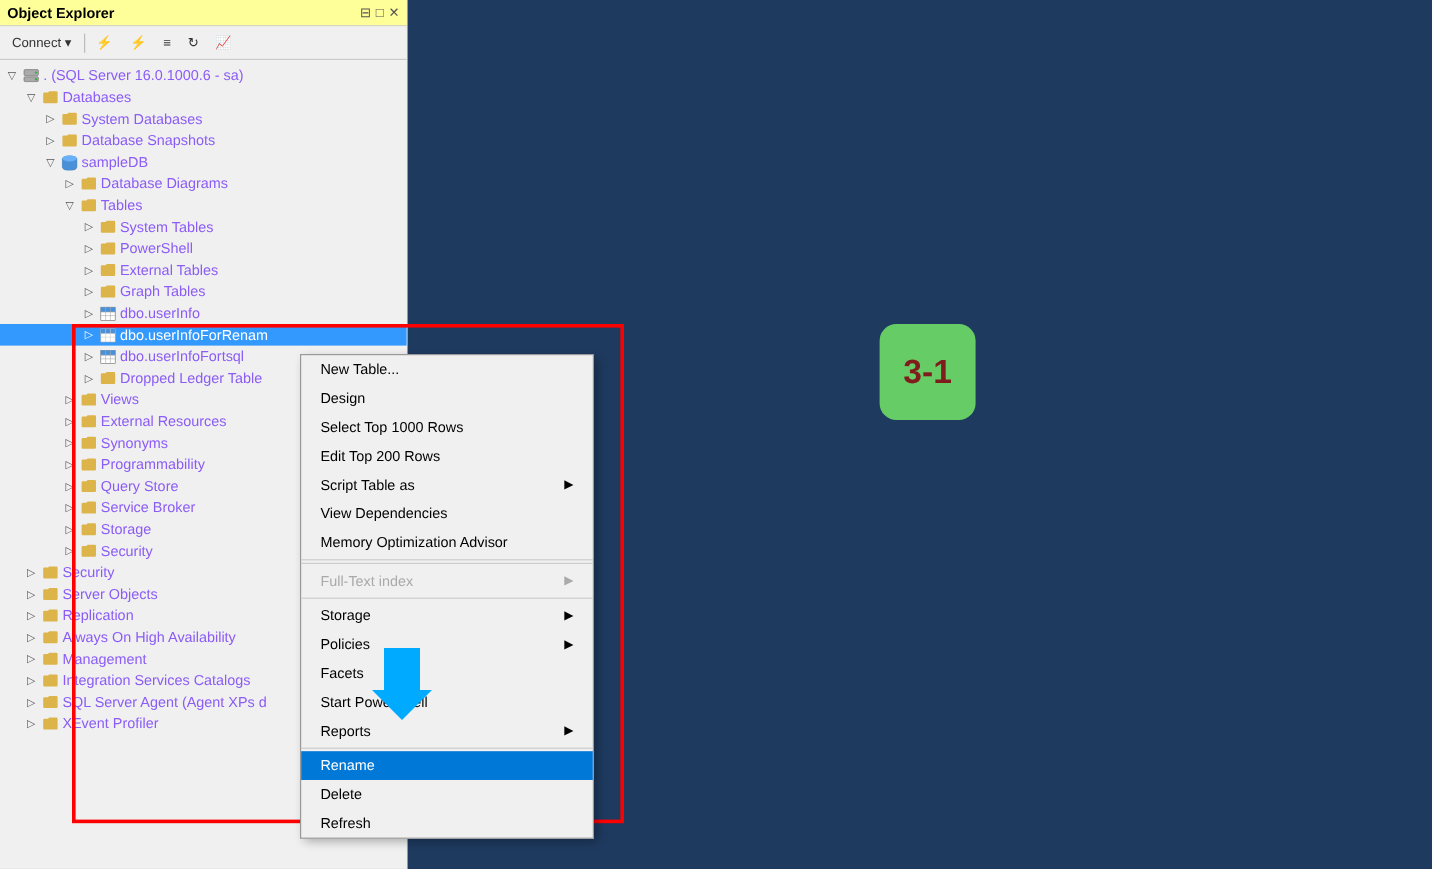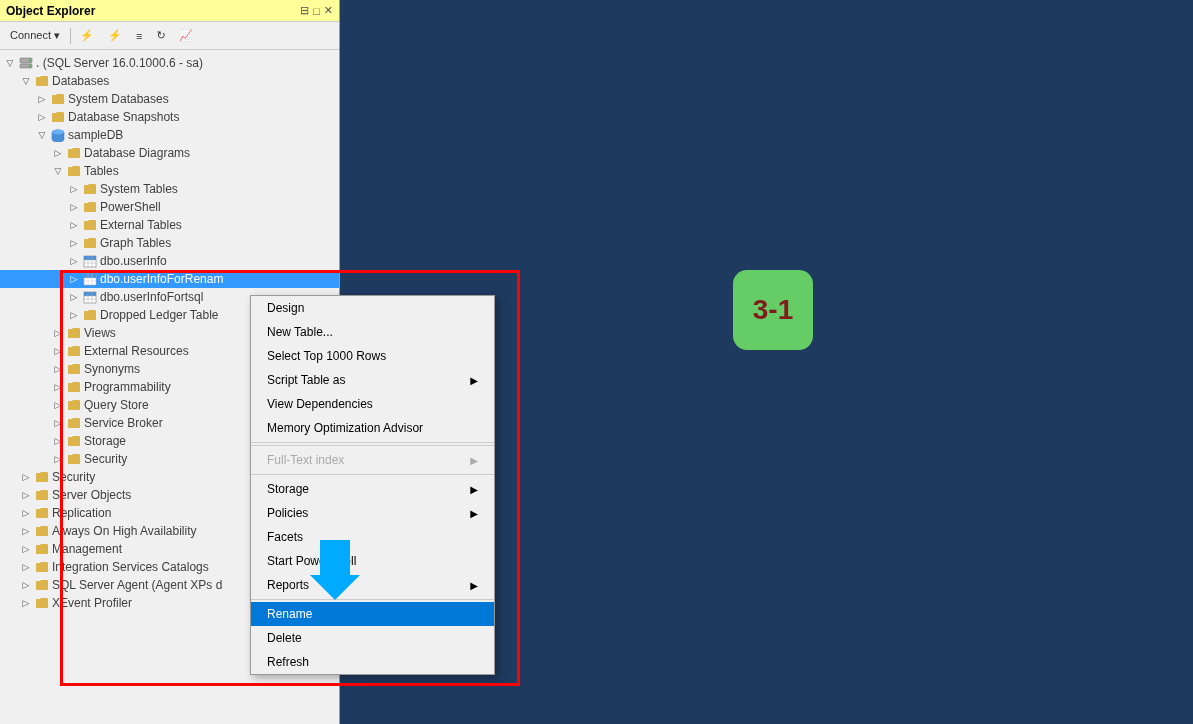--- a/index.html
+++ b/index.html
@@ -112,21 +112,21 @@
       flex-shrink: 0;
       margin-right: 2px;
       display: inline-flex;
       align-items: center;
       justify-content: center;
       font-size: 10px;
     }
 
     .tree-label {
       font-size: 12px;
-      color: #404040;
+      color: #8b5cf6;
     }
 
     .tree-item.selected .tree-label,
     .tree-item.highlighted .tree-label {
       color: white;
     }
 
     
     .red-outline {
       position: absolute;
@@ -567,27 +567,30 @@
 </div>
 
 <div class="red-outline"></div>
 
 <div class="badge-31">
   <span>3-1</span>
 </div>
 
 <div class="context-menu">
   <div class="ctx-item">
+    <span>New Table...</span>
+  </div>
+  <div class="ctx-item">
     <span>Design</span>
   </div>
   <div class="ctx-item">
-    <span>New Table...</span>
-  </div>
-  <div class="ctx-item">
     <span>Select Top 1000 Rows</span>
+  </div>
+  <div class="ctx-item">
+    <span>Edit Top 200 Rows</span>
   </div>
   <div class="ctx-item">
     <span>Script Table as</span>
     <span class="ctx-arrow">▶</span>
   </div>
   <div class="ctx-item">
     <span>View Dependencies</span>
   </div>
   <div class="ctx-item">
     <span>Memory Optimization Advisor</span>

